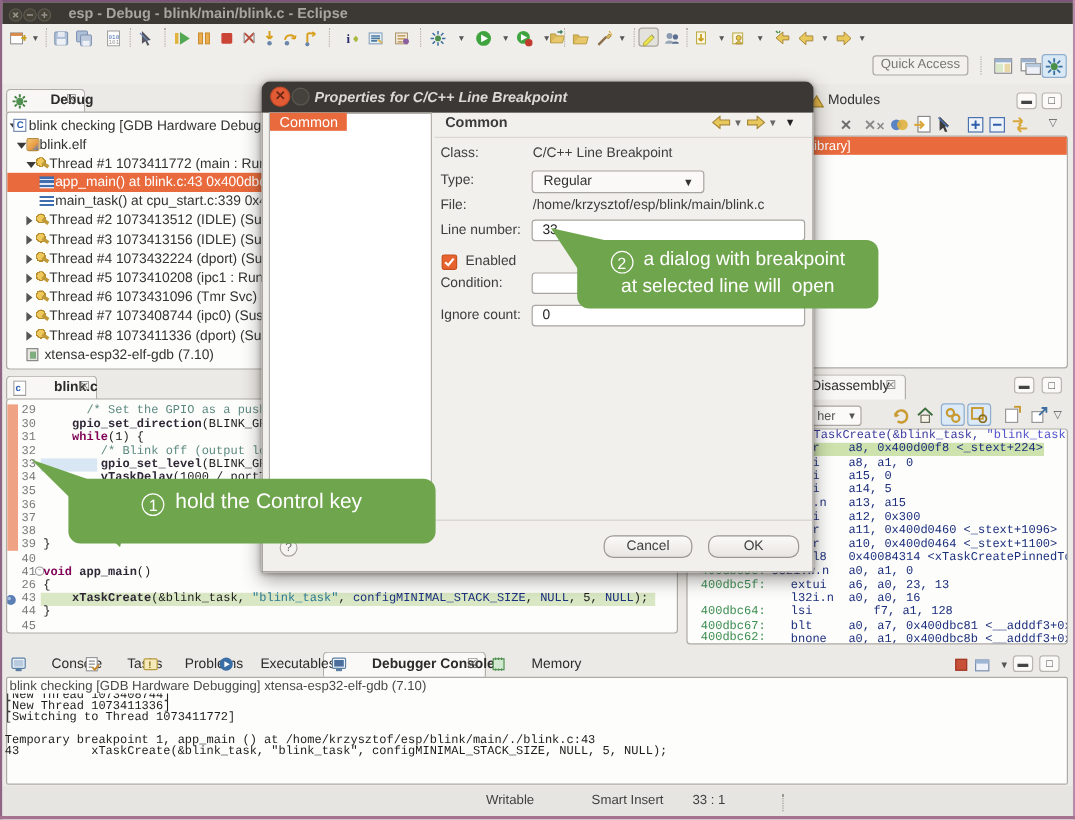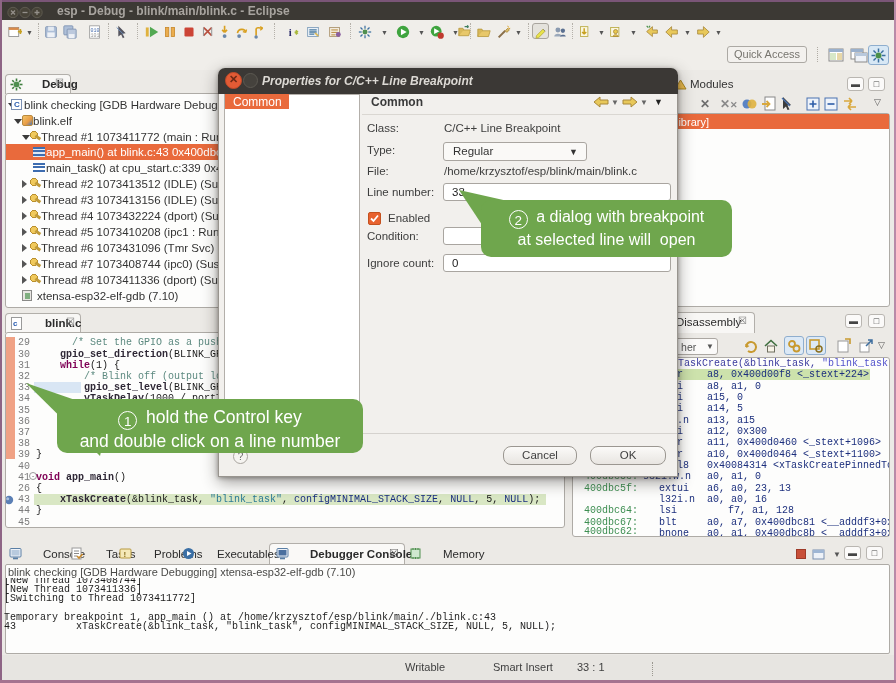--- a/index.html
+++ b/index.html
@@ -663,21 +663,20 @@
   <div class="abs" style="left:15px;top:381px;width:15px;height:15px;border-radius:50%;border:1px solid #A8A49E;background:#F6F4F1;text-align:center;font-size:10px;line-height:14px;color:#666;">?</div>
   <div class="btn abs" style="left:285px;top:378px;width:74px;border-radius:8px;">Cancel</div>
   <div class="btn abs" style="left:372px;top:378px;width:76px;border-radius:8px;">OK</div>
 </div>
 <div id="callouts" class="abs" style="left:0;top:0;width:896px;height:683px;z-index:20;pointer-events:none;">
   <svg class="abs" style="left:20px;top:378px;" width="100" height="82">
       <polygon points="6,5 90,34 80,78" fill="#6FA64D"></polygon>
     </svg>
   <div class="abs" style="left:57px;top:399px;width:306px;height:54px;background:#6FA64D;border-radius:10px;color:#fff;text-align:center;">
     <div style="margin-top:8px;font-size:17.5px;"><span class="cnum">1</span> hold the Control key</div>
-    <div style="margin-top:1px;font-size:17.5px;">and double click on a line number</div>
   </div>
   <svg class="abs" style="left:455px;top:185px;" width="90" height="75">
       <polygon points="4,5 80,22 45,67" fill="#6FA64D"></polygon>
     </svg>
   <div class="abs" style="left:481px;top:200px;width:251px;height:57px;background:#6FA64D;border-radius:10px;color:#fff;text-align:center;">
     <div style="margin-top:8px;font-size:16px;"><span class="cnum">2</span> a dialog with breakpoint</div>
     <div style="margin-top:2px;font-size:16px;">at selected line will&nbsp; open</div>
   </div>
 </div>
 

